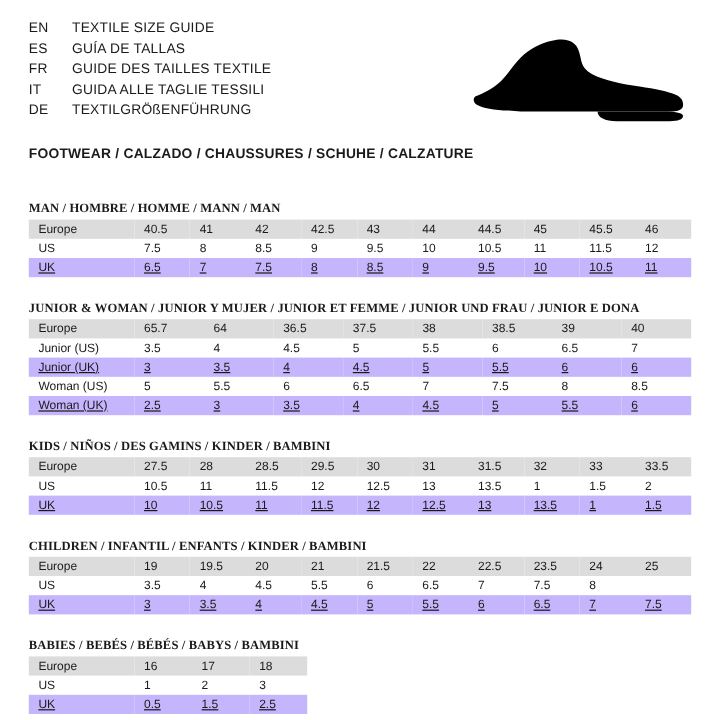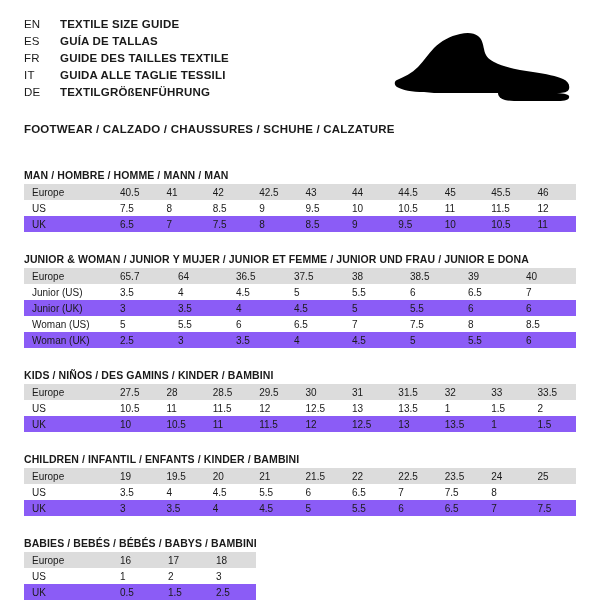--- a/index.html
+++ b/index.html
@@ -39,21 +39,21 @@
     height: 17px;
     line-height: 17px;
   }
   .lang-code {
     width: 36px;
     font-size: 11.5px;
     letter-spacing: 0.2px;
   }
   .lang-title {
     font-size: 11.5px;
-    font-weight: bold;
+    font-weight: normal;
     letter-spacing: 0.2px;
   }
   .shoe-wrap {
     width: 190px;
     padding-right: 6px;
     padding-top: 14px;
     display: flex;
     justify-content: flex-end;
   }
 
@@ -69,41 +69,43 @@
     margin-top: 21px;
   }
   .section.first {
     margin-top: 34px;
   }
   .section-title {
     font-size: 10.5px;
     font-weight: bold;
     letter-spacing: 0.1px;
     margin-bottom: 3px;
+    font-family: Liberation Serif, serif;
   }
   table.size-table {
     border-collapse: collapse;
     table-layout: fixed;
     font-size: 10px;
   }
   table.size-table.wide {
     width: 552px;
   }
   table.size-table td {
     height: 16px;
     padding: 0 0 0 8px;
     text-align: left;
     vertical-align: middle;
     white-space: nowrap;
   }
   table.size-table tr.header-row td {
     background: #dcdcdc;
   }
   table.size-table tr.alt td {
-    background: #8b5cf6;
+    background: #c4b5fd;
+    text-decoration: underline;
   }
   td.label-cell {
     width: 88px;
     margin-left: 30px;
   }
   table.size-table.babies {
     width: 232px;
   }
 
   

